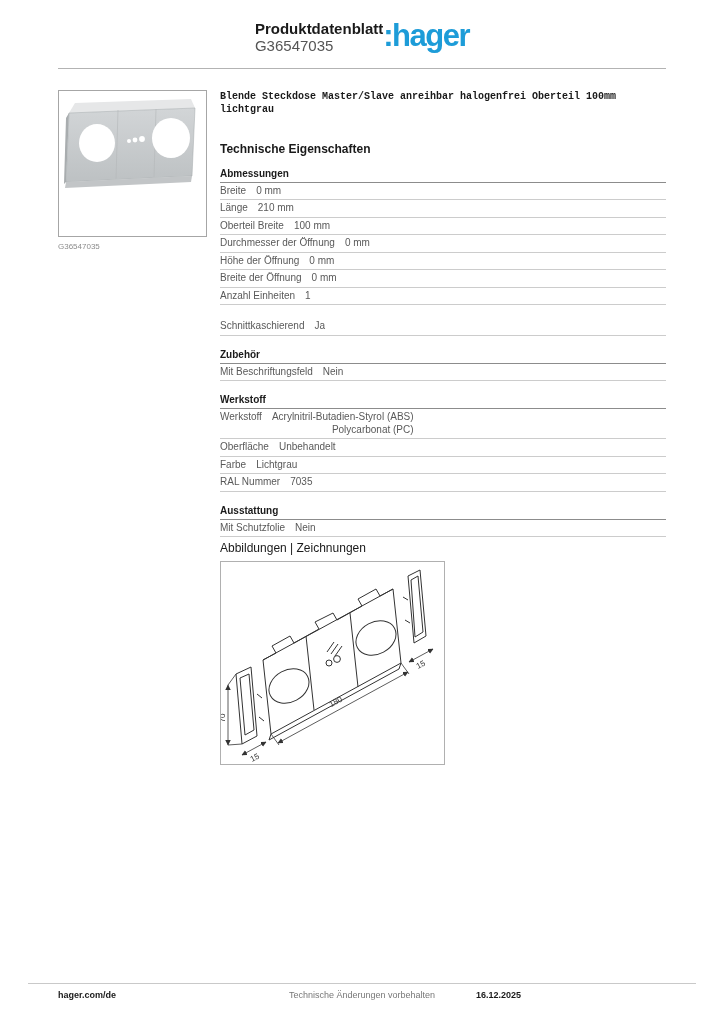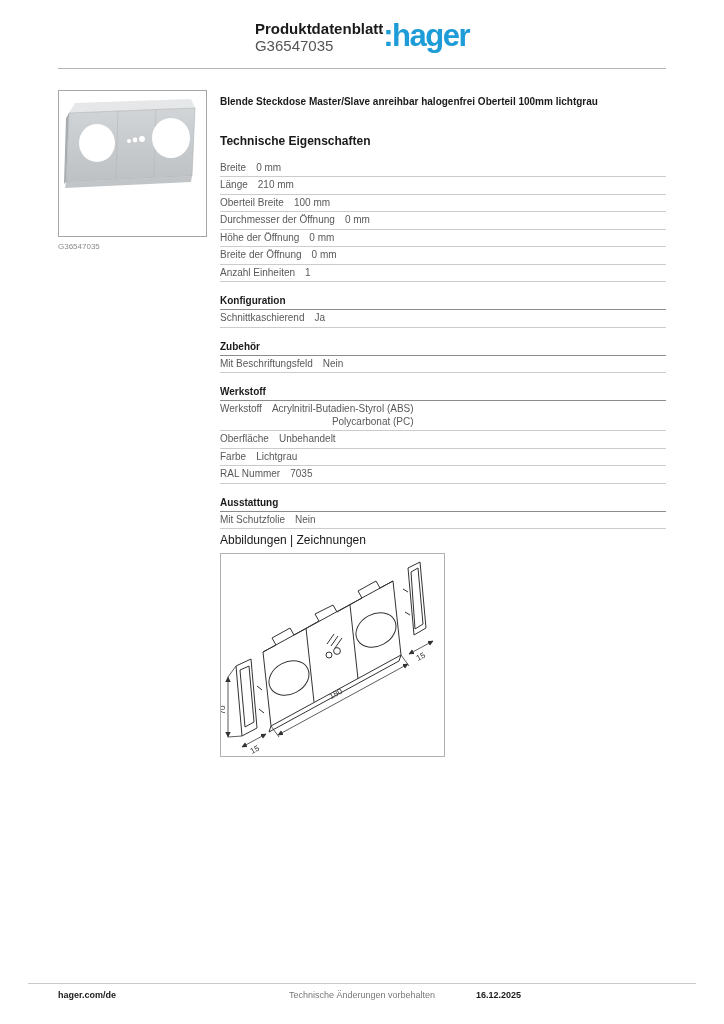--- a/index.html
+++ b/index.html
@@ -19,21 +19,21 @@
   .logo { font-size:31px; font-weight:bold; letter-spacing:-1.5px; line-height:0.9; margin-top:2px; }
   .header-rule { margin:13px 58px 0 58px; border-top:1px solid #b3b3b3; }
 
   
   .main { display:flex; margin:21px 58px 0 58px; }
   .left-col { width:149px; flex:0 0 149px; margin-right:13px; }
   .image-box { width:149px; height:147px; border:1px solid #a6a6a6; background:#fff; overflow:hidden; }
   .image-caption { font-size:8px; color:#8c8c8c; margin-top:5px; }
   .right-col { flex:1; min-width:0; }
 
-  .product-desc { font-size:10px; font-weight:bold; color:#1a1a1a; margin-top:5px; line-height:1.3; }
+  .product-desc { font-size:10px; font-weight:bold; color:#1a1a1a; line-height:1.3;font-family:Liberation Mono, monospace; }
   .tech-title { font-size:12px; font-weight:bold; margin-top:26px; }
 
   
   .spec-sections { margin-top:12px; }
   .spec-section { margin-top:13px; }
   .spec-section:first-child { margin-top:0; }
   .section-title {
     font-size:10px; font-weight:bold; color:#1a1a1a;
     padding-bottom:3px; border-bottom:1px solid #8c8c8c;
   }
@@ -107,20 +107,21 @@
       </div>
       <div class="image-caption">G36547035</div>
     </div>
 
     <div class="right-col">
       <div class="product-desc">Blende Steckdose Master/Slave anreihbar halogenfrei Oberteil 100mm lichtgrau</div>
       <div class="tech-title">Technische Eigenschaften</div>
 
       <div class="spec-sections" id="spec-sections">
   <div class="spec-section">
+    <div class="section-title">Abmessungen</div>
     <div>
   <div class="spec-row">
     <div class="spec-label">Breite</div>
     <div class="spec-value">0 mm</div>
   </div>
 
   <div class="spec-row">
     <div class="spec-label">Länge</div>
     <div class="spec-value">210 mm</div>
   </div>
@@ -146,21 +147,20 @@
   </div>
 
   <div class="spec-row">
     <div class="spec-label">Anzahl Einheiten</div>
     <div class="spec-value">1</div>
   </div>
 </div>
   </div>
 
   <div class="spec-section">
-    <div class="section-title">Konfiguration</div>
     <div>
   <div class="spec-row">
     <div class="spec-label">Schnittkaschierend</div>
     <div class="spec-value">Ja</div>
   </div>
 </div>
   </div>
 
   <div class="spec-section">
     <div class="section-title">Zubehör</div>

